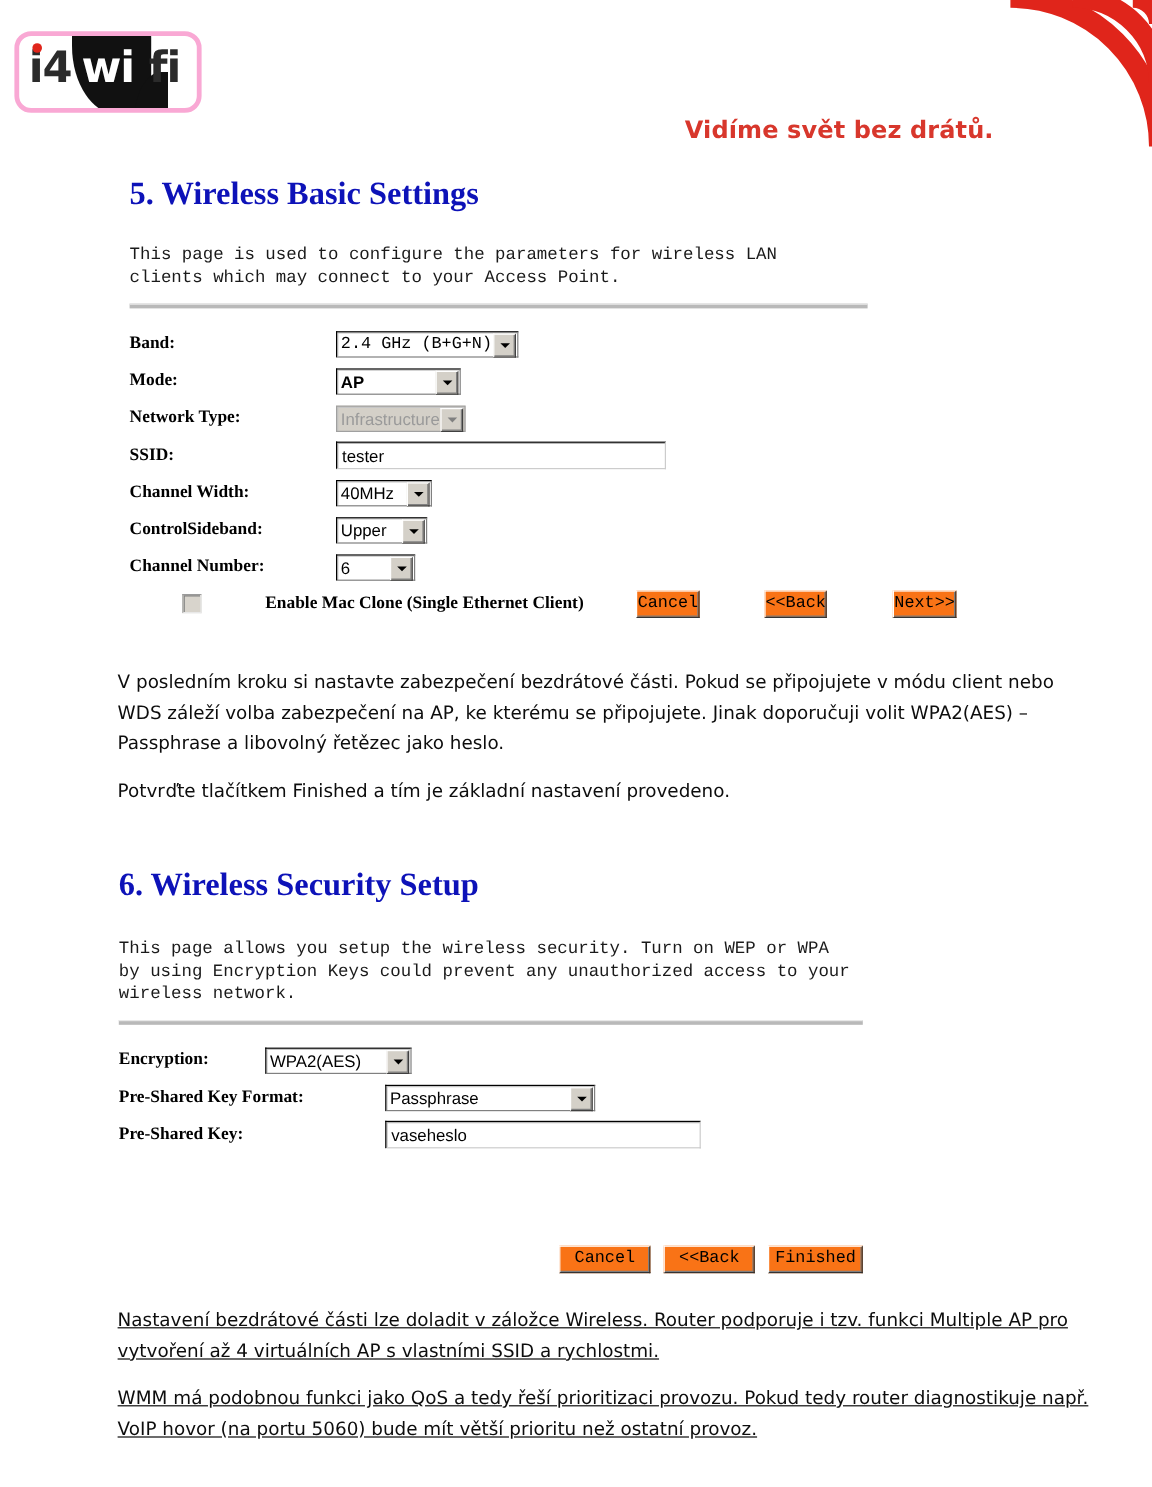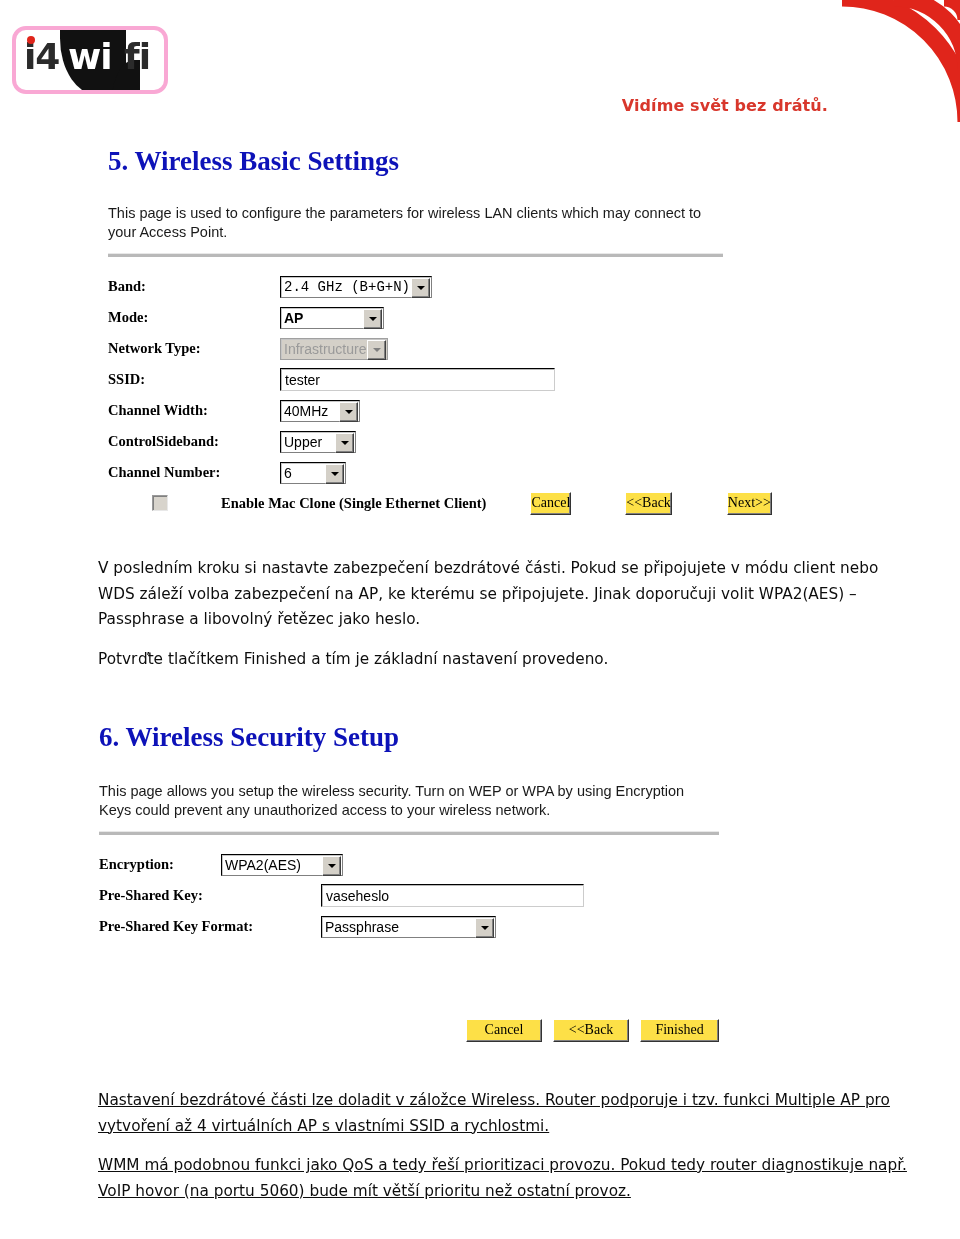--- a/index.html
+++ b/index.html
@@ -79,21 +79,21 @@
     width: 180px;
     height: 130px;
   }
   .tagline {
     position: absolute;
     right: 132px;
     top: 96px;
     color: #d8372c;
     font-family: "DejaVu Sans", sans-serif;
     font-weight: bold;
-    font-size: 16px;
+    font-size: 20px;
     white-space: nowrap;
     letter-spacing: 0.1px;
   }
 
   
   .section-title {
     position: absolute;
     font-family: "Liberation Serif", serif;
     font-weight: bold;
     font-size: 27px;
@@ -101,21 +101,21 @@
     white-space: nowrap;
   }
 
   
   .screen {
     position: absolute;
     font-family: "Liberation Serif", serif;
     color: #000000;
   }
   .screen .desc {
-    font-family: Liberation Sans, sans-serif;
+    font-family: Liberation Mono, monospace;
     font-size: 14.5px;
     line-height: 19px;
     color: #1a1a1a;
   }
   .hrule {
     height: 3px;
     background: #b9b9b9;
     border-top: 1px solid #e8e8e8;
     margin: 11px 0 14px 0;
   }
@@ -191,26 +191,26 @@
     color: #000000;
     display: flex;
     align-items: center;
     padding-left: 4px;
   }
 
   
   .wbtn {
     box-sizing: border-box;
     height: 23px;
-    background: #fde047;
+    background: #f97316;
     border: 1px solid #ffffff;
     border-right-color: #333333;
     border-bottom-color: #333333;
     box-shadow: inset -1px -1px 0 #808080;
-    font-family: Liberation Serif, serif;
+    font-family: Liberation Mono, monospace;
     font-size: 14px;
     color: #000000;
     display: flex;
     align-items: center;
     justify-content: center;
     white-space: nowrap;
   }
 
   .wcheck {
     width: 14px; height: 14px;
@@ -361,33 +361,33 @@
     <div class="flabel" style="width:122px;">Encryption:</div>
     <div class="wselect" style="width:122px;">
       <span>WPA2(AES)</span>
       <span class="arrowbox">
           <i></i>
         </span>
     </div>
   </div>
 
   <div class="frow">
+    <div class="flabel" style="width:222px;">Pre-Shared Key Format:</div>
+    <div class="wselect" style="width:175px;">
+      <span>Passphrase</span>
+      <span class="arrowbox">
+          <i></i>
+        </span>
+    </div>
+  </div>
+
+  <div class="frow">
     <div class="flabel" style="width:222px;">Pre-Shared Key:</div>
     <div class="winput" style="width:263px;">
       <span>vaseheslo</span>
-    </div>
-  </div>
-
-  <div class="frow">
-    <div class="flabel" style="width:222px;">Pre-Shared Key Format:</div>
-    <div class="wselect" style="width:175px;">
-      <span>Passphrase</span>
-      <span class="arrowbox">
-          <i></i>
-        </span>
     </div>
   </div>
 
   <div class="frow" style="height:30px; margin-top:73px; padding-left:367px;">
     <div class="wbtn" style="width:81px;">Cancel</div>
     <div class="wbtn" style="width:81px; margin-left:11px;">&lt;&lt;Back</div>
     <div class="wbtn" style="width:84px; margin-left:11px;">Finished</div>
   </div>
 </div>
 

